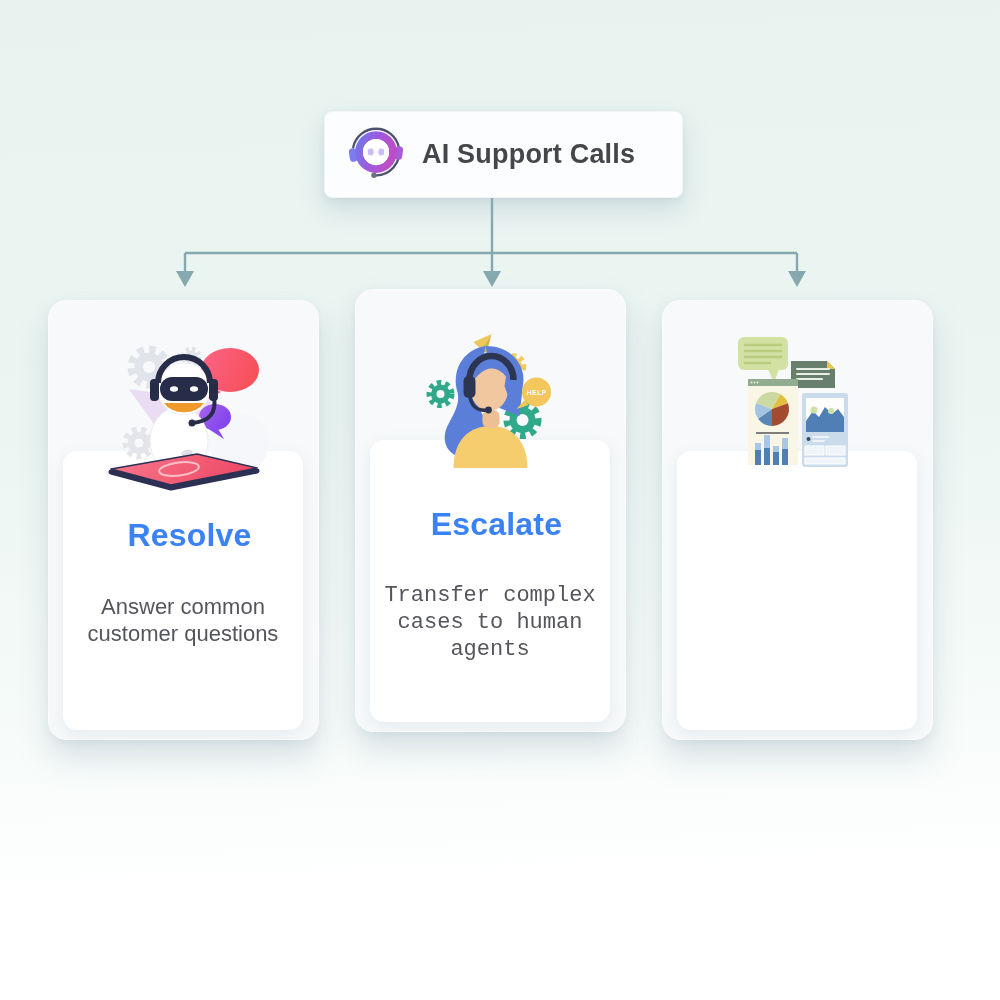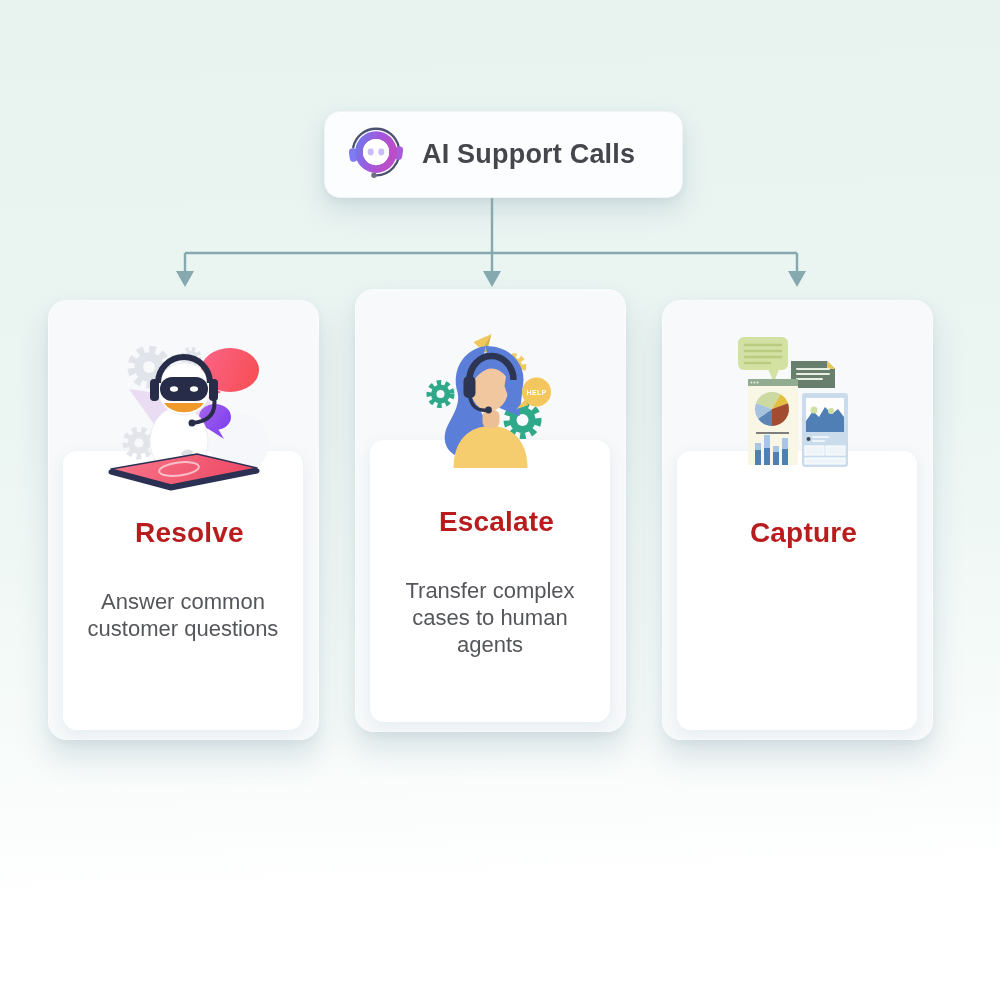--- a/index.html
+++ b/index.html
@@ -5,21 +5,21 @@
   html,body { margin:0; padding:0; }
   body { width:1000px; height:1000px; font-family:"Liberation Sans","DejaVu Sans",sans-serif; }
   .canvas {
     position:relative; width:1000px; height:1000px; overflow:hidden;
     background:linear-gradient(178deg,#e8f3f0 0%,#ebf5f2 42%,#f6fbf9 70%,#ffffff 88%,#ffffff 100%);
   }
   .connectors { position:absolute; left:0; top:0; }
 
   .header-node {
     position:absolute; left:324px; top:111px; width:357px; height:85px;
-    background:#fcfdfe; border:1px solid #f1f4f5; border-radius:16px;
+    background:#fcfdfe; border:1px solid #f1f4f5; border-radius:8px;
     box-shadow:0 12px 24px rgba(148,174,186,.32), 0 2px 6px rgba(148,174,186,.15);
     display:flex; align-items:center; z-index:2;
   }
   .header-icon { margin-left:20px; flex:0 0 auto; }
   .header-title { margin-left:15px; font-size:27px; font-weight:bold; color:#45464b; letter-spacing:.2px; }
 
   .card {
     position:absolute; top:300px; width:269px; height:438px;
     background:#f7f9fa; border:1px solid #fbfcfd; border-radius:18px;
     box-shadow:0 18px 30px rgba(145,170,185,.30), 0 3px 8px rgba(145,170,185,.12);
@@ -28,24 +28,24 @@
   .card-resolve  { left:48px; }
   .card-escalate { left:355px; top:289px; height:441px; }
   .card-capture  { left:662px; }
 
   .panel {
     position:absolute; left:14px; right:15px; top:150px; bottom:9px;
     background:#ffffff; border-radius:14px;
     box-shadow:0 5px 16px rgba(150,175,190,.16);
     text-align:center; z-index:1;
   }
-  .panel h2 { margin:66px 0 0 13px; font-size:28px; font-weight:bold; color:#b91c1c; letter-spacing:.2px; }
+  .panel h2 { margin:66px 0 0 13px; font-size:32px; font-weight:bold; color:#3b82f6; letter-spacing:.2px; }
   .panel p  { margin:40px auto 0 auto; font-size:22px; line-height:1.22; color:#54565b; }
   .desc-resolve  { max-width:215px; }
-  .desc-escalate { max-width:218px; }
+  .desc-escalate { max-width:218px;font-family:Liberation Mono, monospace; }
   .desc-capture  { max-width:170px; }
 
   .illus { position:absolute; left:50%; transform:translateX(-50%); z-index:3; }
   .illus-resolve  { top:30px; }
   .illus-escalate { top:38px; }
   .illus-capture  { top:30px; }
 </style>
 </head>
 <body>
 
@@ -207,21 +207,20 @@
       <g>
         <circle cx="113" cy="64" r="14.5" fill="#f3c75e"></circle>
         <polygon points="101,72 93,81 105,77" fill="#f3c75e"></polygon>
         <text x="113" y="67" text-anchor="middle" font-size="7" font-weight="bold" fill="#ffffff" letter-spacing="0.3">HELP</text>
       </g>
     </svg>
   </section>
 
   <section class="card card-capture">
     <div class="panel">
-      <h2>Capture</h2>
     </div>
     <svg class="illus illus-capture" width="128" height="142" viewBox="0 0 128 142">
 
       <g>
         <rect x="4" y="6" width="50" height="33" rx="6" fill="#d3e1a3"></rect>
         <polygon points="34,38 40,52 45,38" fill="#d3e1a3"></polygon>
         <g stroke="#b9cc80" stroke-width="2.6" stroke-linecap="round">
           <line x1="11" y1="14" x2="47" y2="14"></line>
           <line x1="11" y1="20" x2="47" y2="20"></line>
           <line x1="11" y1="26" x2="47" y2="26"></line>

